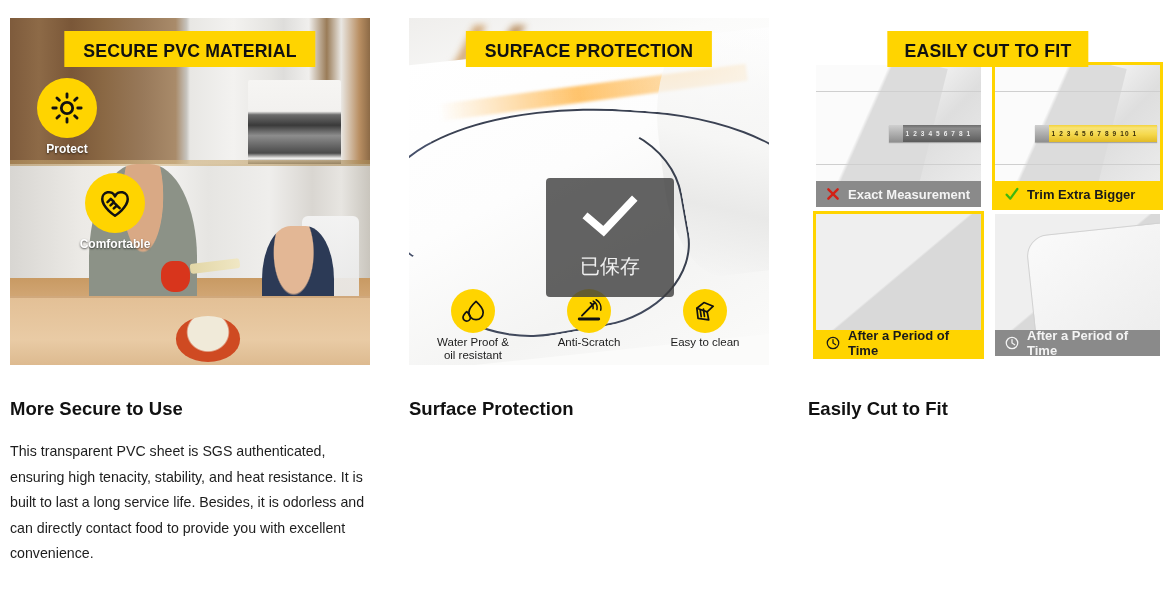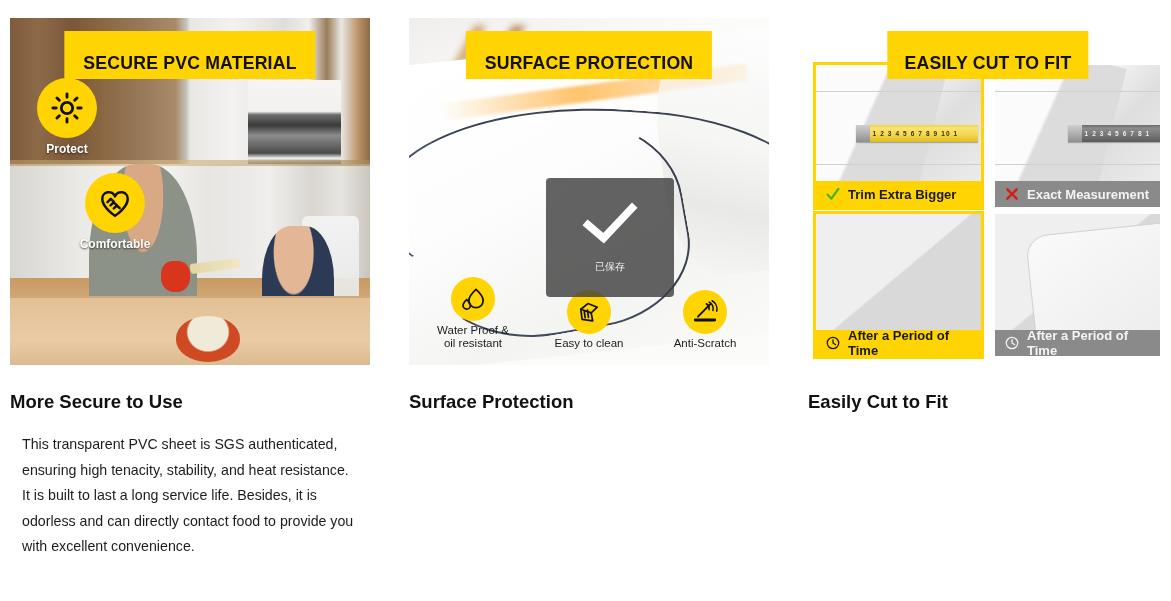--- a/index.html
+++ b/index.html
@@ -32,21 +32,21 @@
   }
   .banner{
     position:absolute;top:13px;left:50%;
     transform:translateX(-50%);
     background:#ffd400;
     color:#111;
     font-weight:bold;
     font-size:19px;
     letter-spacing:.2px;
     line-height:1;
-    padding:22px 11px 7px 11px;
+    padding:10px 11px 7px 11px;
     white-space:nowrap;
     z-index:9;
     font-family:"Liberation Sans Narrow","Liberation Sans",sans-serif;
     transform-origin:center;
   }
   .banner-inner{display:block;transform:scaleX(.93);}
 
   
   .kitchen{position:absolute;inset:0;}
   .k-wall{
@@ -168,27 +168,27 @@
     position:absolute;left:137px;top:160px;
     width:128px;height:119px;
     background:rgba(60,60,60,.80);
     border-radius:4px;
     display:flex;flex-direction:column;
     align-items:center;justify-content:center;
     z-index:12;
   }
   .toast-check{width:56px;height:42px;}
   .toast-text{
-    margin-top:16px;color:#f0f0f0;font-size:10px;
+    margin-top:16px;color:#f0f0f0;font-size:20px;
     font-family:Liberation Serif, serif;
   }
   .iconrow{
-    position:absolute;left:0;bottom:14px;width:100%;
+    position:absolute;left:0;bottom:2px;width:100%;
     display:flex;justify-content:space-around;
-    align-items:flex-end;z-index:8;padding:0 6px;
+    align-items:flex-start;z-index:8;padding:0 6px;
     box-sizing:border-box;
   }
   .iconcell{width:84px;text-align:center;}
   .icircle{
     width:44px;height:44px;border-radius:50%;
     background:#ffd400;margin:0 auto 3px auto;
     display:flex;align-items:center;justify-content:center;
   }
   .ilabel{font-size:11.5px;color:#1c1c1c;line-height:1.18;}
 
@@ -246,27 +246,27 @@
     background:#ffd400;color:#1a1a1a;
     display:flex;align-items:center;gap:7px;
     padding-left:9px;box-sizing:border-box;
     font-size:13px;font-weight:600;
     font-family:"Liberation Sans",sans-serif;
   }
   .cell-cap.bad{background:#8a8a8a;color:#f4f4f4;}
   .cap-ic{width:16px;height:16px;flex:0 0 16px;}
 
   
-  .txt{padding-top:27px;}
+  .txt{padding-top:34px;}
   .h{
     font-size:18.5px;font-weight:bold;color:#111;
     margin:0 0 20px 0;line-height:1.1;
   }
   .p{
-    font-size:14.2px;color:#1d1d1d;line-height:1.79;margin:12px;
+    font-size:14.2px;color:#1d1d1d;line-height:1.79;margin:0;
   }
 </style>
 </head>
 <body>
 
 <div class="page">
   <div class="cols">
 
     <div class="col">
       <div class="media">
@@ -345,86 +345,86 @@
               <svg width="26" height="26" viewBox="0 0 24 24" fill="none" stroke="#111" stroke-width="1.6" stroke-linecap="round" stroke-linejoin="round">
                 <path d="M14.8 3.2c0 0-6.6 6.1-6.6 10.2a6.6 6.6 0 0 0 13.2 0c0-4.1-6.6-10.2-6.6-10.2z"></path>
                 <path d="M6.2 12.6c0 0-3.4 3.2-3.4 5.3a3.4 3.4 0 0 0 6.8 0c0-2.1-3.4-5.3-3.4-5.3z"></path>
               </svg>
             </div>
             <div class="ilabel">Water Proof &amp; oil resistant</div>
           </div>
 
           <div class="iconcell">
             <div class="icircle">
+              <svg width="26" height="26" viewBox="0 0 24 24" fill="none" stroke="#111" stroke-width="1.7" stroke-linecap="round">
+                <path d="M3 19.4h18" stroke-width="2.6"></path>
+                <path d="M5.5 16.2 17 4.6"></path>
+                <path d="M13.2 4.4c1.9 1.1 2.9 3.3 2.5 5.4M15.9 2.9c2.7 1.5 4 4.7 3.4 7.7M18.6 1.6c3.4 1.9 5 5.9 4.2 9.6" stroke-width="1.4"></path>
+              </svg>
+            </div>
+            <div class="ilabel">Anti-Scratch</div>
+          </div>
+
+          <div class="iconcell">
+            <div class="icircle">
               <svg width="26" height="26" viewBox="0 0 24 24" fill="none" stroke="#111" stroke-width="1.6" stroke-linecap="round" stroke-linejoin="round">
                 <path d="M4.5 9.5 11 4.2l8.6 3.4-5.6 5.2z"></path>
                 <path d="M14 12.8l1.4 7.4-9.8-1.3 -1.1-9.4"></path>
                 <path d="M7.6 11.2l.9 6.1M10.6 10.3l.9 6.6"></path>
               </svg>
             </div>
             <div class="ilabel">Easy to clean</div>
           </div>
 
-          <div class="iconcell">
-            <div class="icircle">
-              <svg width="26" height="26" viewBox="0 0 24 24" fill="none" stroke="#111" stroke-width="1.7" stroke-linecap="round">
-                <path d="M3 19.4h18" stroke-width="2.6"></path>
-                <path d="M5.5 16.2 17 4.6"></path>
-                <path d="M13.2 4.4c1.9 1.1 2.9 3.3 2.5 5.4M15.9 2.9c2.7 1.5 4 4.7 3.4 7.7M18.6 1.6c3.4 1.9 5 5.9 4.2 9.6" stroke-width="1.4"></path>
-              </svg>
-            </div>
-            <div class="ilabel">Anti-Scratch</div>
-          </div>
-
         </div>
       </div>
 
       <div class="txt">
         <h3 class="h">Surface Protection</h3>
       </div>
     </div>
 
     <div class="col">
       <div class="media">
         <div class="quad">
           <div class="banner">
               <span class="banner-inner">EASILY CUT TO FIT</span>
             </div>
 
           <div class="quad-grid">
+
+            <div class="cell">
+              <div class="cell-bg a"></div>
+              <div class="cell-line" style="top:18%"></div>
+              <div class="cell-line" style="top:70%"></div>
+              <div class="tape grey">
+                <span class="tape-head"></span>
+                <span class="tape-nums">1 2 3 4 5 6 7 8 1</span>
+              </div>
+              <div class="cell-cap bad">
+                <svg class="cap-ic" viewBox="0 0 24 24" fill="none" stroke="#d32015" stroke-width="3.6" stroke-linecap="round">
+                    <path d="M5 5 L19 19M19 5 L5 19"></path>
+                  </svg>
+                <span>Exact Measurement</span>
+              </div>
+            </div>
 
             <div class="cell good">
               <div class="cell-bg a"></div>
               <div class="cell-line" style="top:18%"></div>
               <div class="cell-line" style="top:70%"></div>
               <div class="tape">
                 <span class="tape-head"></span>
                 <span class="tape-nums">1 2 3 4 5 6 7 8 9 10 1</span>
               </div>
               <div class="cell-cap">
                 <svg class="cap-ic" viewBox="0 0 24 24" fill="none" stroke="#3eb70f" stroke-width="3.4" stroke-linecap="round" stroke-linejoin="round">
                     <path d="M4 13 L9.5 19 L20 4.5"></path>
                   </svg>
                 <span>Trim Extra Bigger</span>
-              </div>
-            </div>
-
-            <div class="cell">
-              <div class="cell-bg a"></div>
-              <div class="cell-line" style="top:18%"></div>
-              <div class="cell-line" style="top:70%"></div>
-              <div class="tape grey">
-                <span class="tape-head"></span>
-                <span class="tape-nums">1 2 3 4 5 6 7 8 1</span>
-              </div>
-              <div class="cell-cap bad">
-                <svg class="cap-ic" viewBox="0 0 24 24" fill="none" stroke="#d32015" stroke-width="3.6" stroke-linecap="round">
-                    <path d="M5 5 L19 19M19 5 L5 19"></path>
-                  </svg>
-                <span>Exact Measurement</span>
               </div>
             </div>
 
             <div class="cell good">
               <div class="cell-panel"></div>
               <div class="cell-cap">
                 <svg class="cap-ic" viewBox="0 0 24 24" fill="none" stroke="#1a1a1a" stroke-width="1.9" stroke-linecap="round">
                     <circle cx="12" cy="12" r="8.6"></circle>
                     <path d="M12 6.8V12l4 2.6"></path>
                   </svg>

